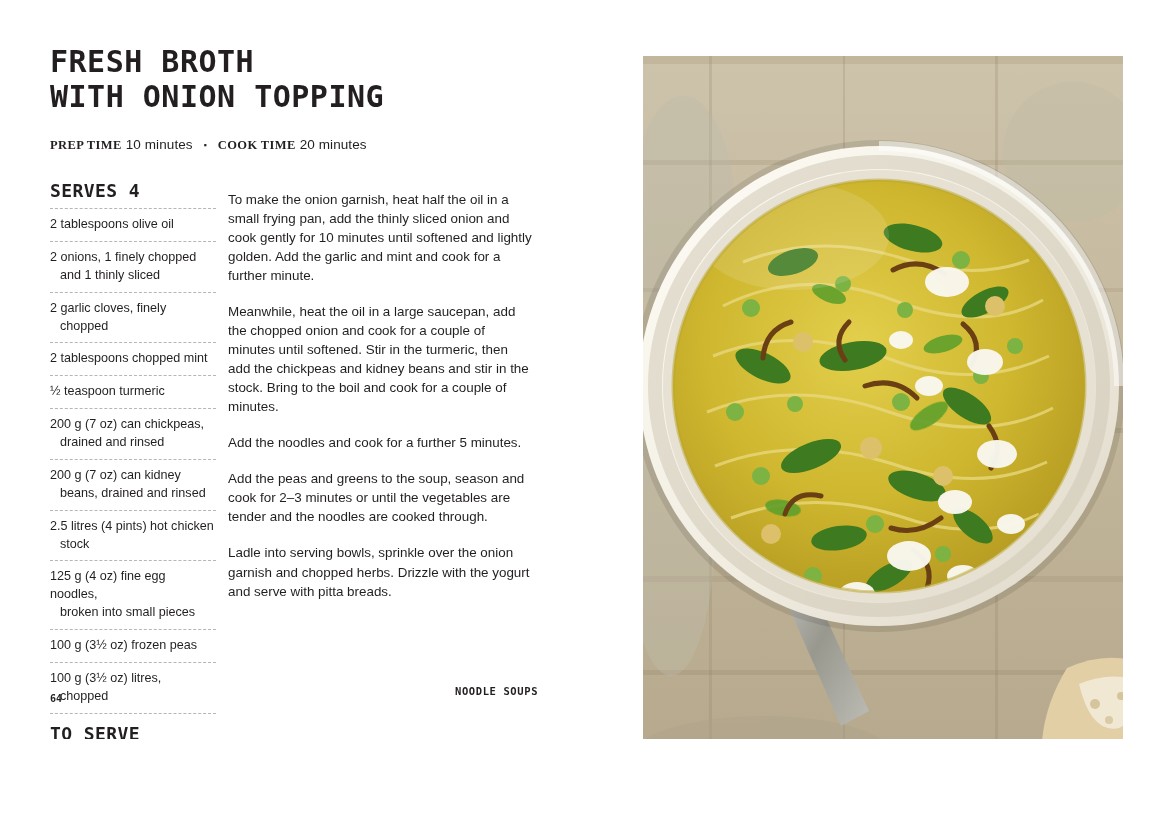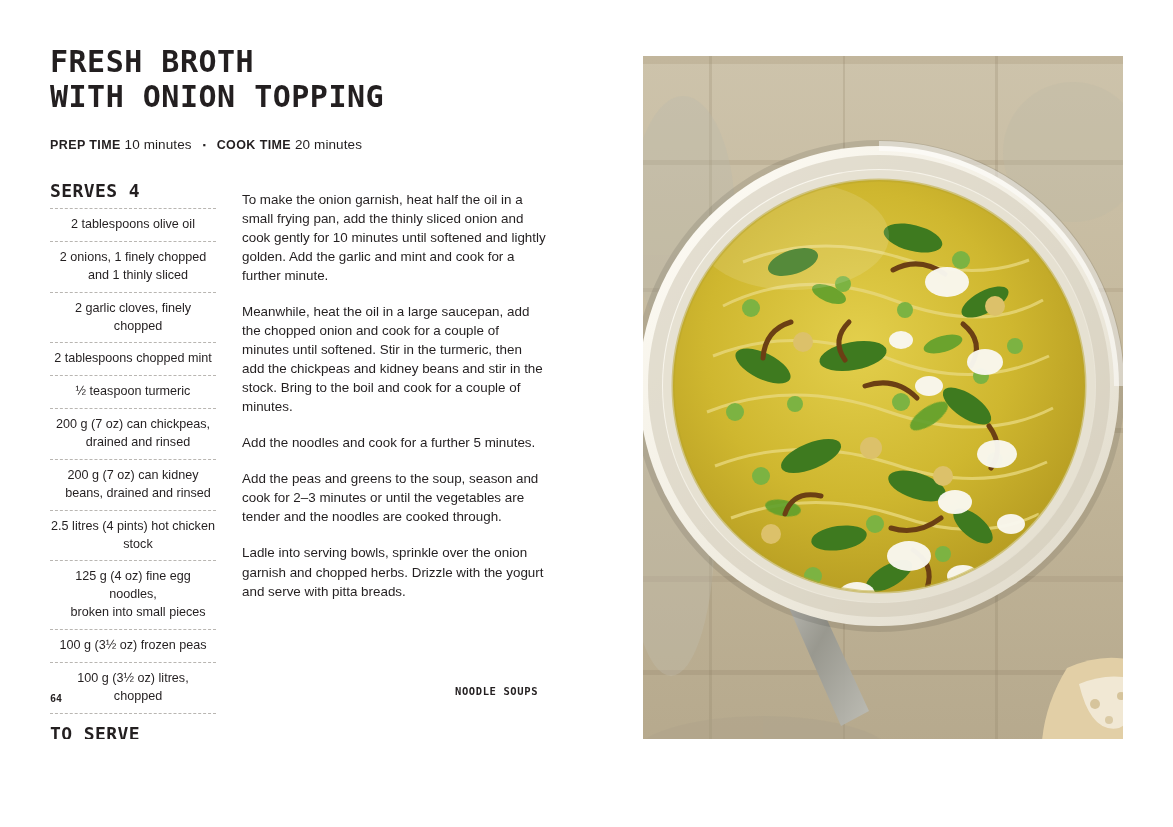--- a/index.html
+++ b/index.html
@@ -37,21 +37,21 @@
   }
   .recipe-title .line2 { display: block; }
 
   .times {
     margin-top: 22px;
     font-size: 13.5px;
     color: #231f20;
     letter-spacing: 0.1px;
   }
   .times .lbl {
-    font-family: Liberation Sans, sans-serif;
+    font-family: Liberation Serif, serif;
     font-weight: bold;
     font-size: 12.5px;
     letter-spacing: 0.4px;
     text-transform: uppercase;
   }
   .times .sep {
     display: inline-block;
     margin: 0 7px;
     font-size: 9px;
     vertical-align: middle;
@@ -65,21 +65,21 @@
     width: 525px;
   }
   .ingredients {
     position: absolute;
     left: 0;
     top: 0;
     width: 166px;
   }
   .method {
     position: absolute;
-    left: 192px;
+    left: 178px;
     top: 10px;
     width: 305px;
   }
 
   .sec-head {
     font-family: "DejaVu Sans Mono", monospace;
     font-weight: bold;
     font-size: 18px;
     letter-spacing: 0.4px;
     text-transform: uppercase;
@@ -90,21 +90,20 @@
     list-style: none;
     margin: 0;
     padding: 0;
   }
   .ing-list li {
     font-size: 12.6px;
     line-height: 1.42;
     padding: 7px 0 7px 0;
     border-top: 1px dashed #b9b6b2;
     color: #231f20;
-    text-align: center;
   }
   .ing-list li .cont {
     display: block;
     padding-left: 10px;
   }
   .ing-list li.last {
     border-bottom: 1px dashed #b9b6b2;
   }
   .sec-head.to-serve {
     border-top: 1px dashed #b9b6b2;

